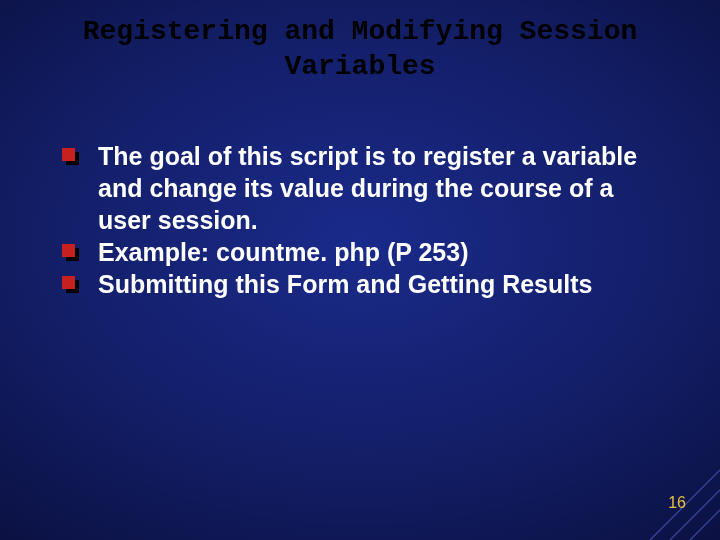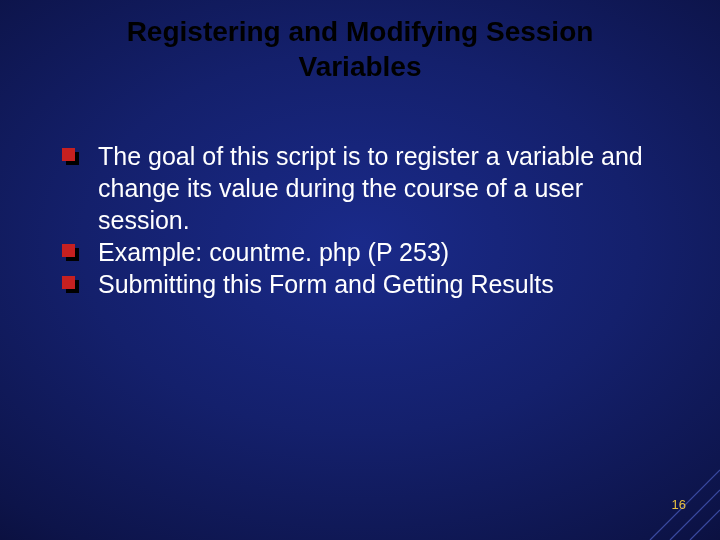--- a/index.html
+++ b/index.html
@@ -27,34 +27,36 @@
     position: absolute;
     top: 14px;
     left: 0;
     right: 0;
     text-align: center;
     color: #000000;
     font-weight: bold;
     font-size: 28px;
     line-height: 1.25;
     padding: 0 80px;
+    font-family: Liberation Mono, monospace;
   }
   .body {
     position: absolute;
     top: 140px;
     left: 62px;
     right: 50px;
   }
   .item {
     position: relative;
     padding-left: 36px;
     font-size: 25px;
     line-height: 1.28;
     color: #ffffff;
     margin: 0;
+    font-weight: bold;
   }
   .bullet {
     position: absolute;
     left: 0;
     top: 8px;
     width: 14px;
     height: 14px;
   }
   .bullet::before {
     content: "";
@@ -72,21 +74,21 @@
     top: 0;
     width: 13px;
     height: 13px;
     background: #c62020;
   }
   .pagenum {
     position: absolute;
     right: 34px;
     bottom: 28px;
     color: #e8c040;
-    font-size: 13px;
+    font-size: 16px;
     font-family: Arial, sans-serif;
   }
   .corner-lines {
     position: absolute;
     right: 0;
     bottom: 0;
     width: 120px;
     height: 120px;
     overflow: hidden;
     pointer-events: none;

